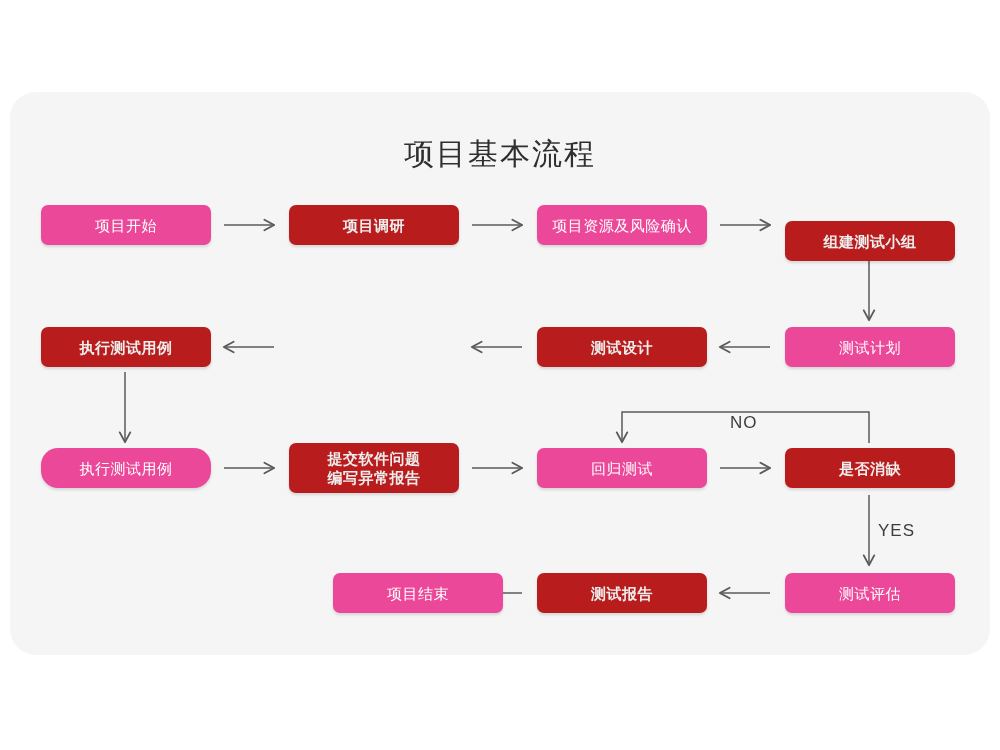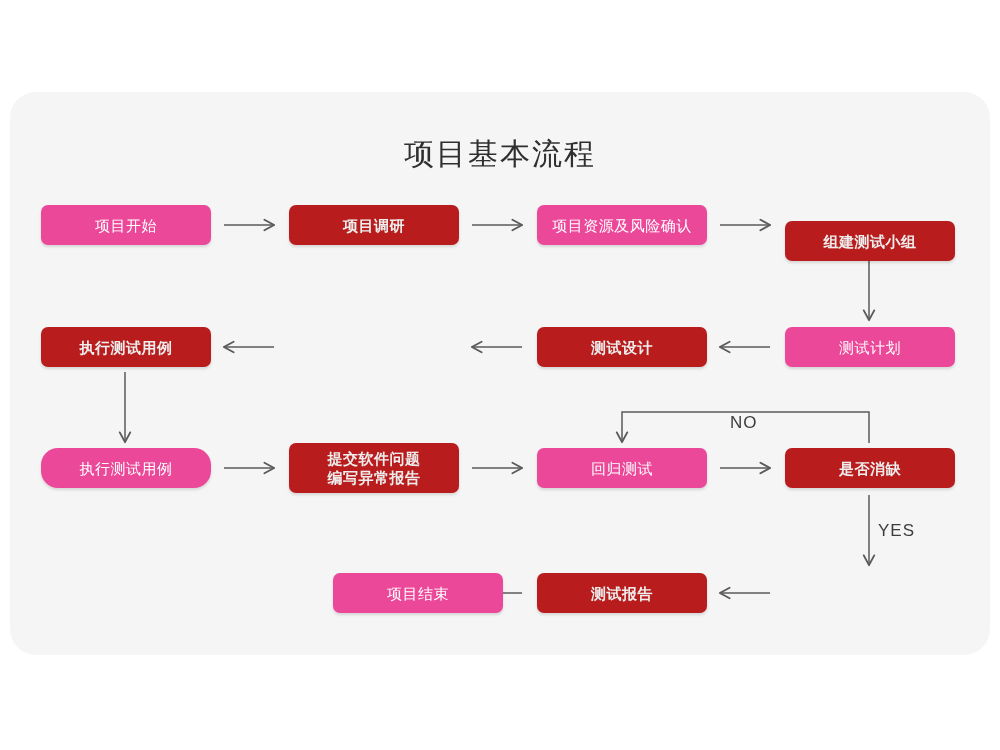--- a/index.html
+++ b/index.html
@@ -142,14 +142,15 @@
   <div class="node purple" style="left:785px; top:327px; width:170px;">测试计划</div>
 
   <div class="node purple" style="left:41px;  top:448px; width:170px;border-radius:17px;">执行测试用例</div>
   <div class="node gray tall" style="left:289px; top:443px; width:170px;">提交软件问题
 编写异常报告</div>
   <div class="node purple" style="left:537px; top:448px; width:170px;">回归测试</div>
   <div class="node gray" style="left:785px; top:448px; width:170px;">是否消缺</div>
 
   <div class="node purple" style="left:289px; top:573px; width:170px;margin-left:44px;">项目结束</div>
   <div class="node gray" style="left:537px; top:573px; width:170px;">测试报告</div>
+  <div class="node purple" style="left:785px; top:573px; width:170px;">测试评估</div>
 
 </div>
 
 </body></html>

